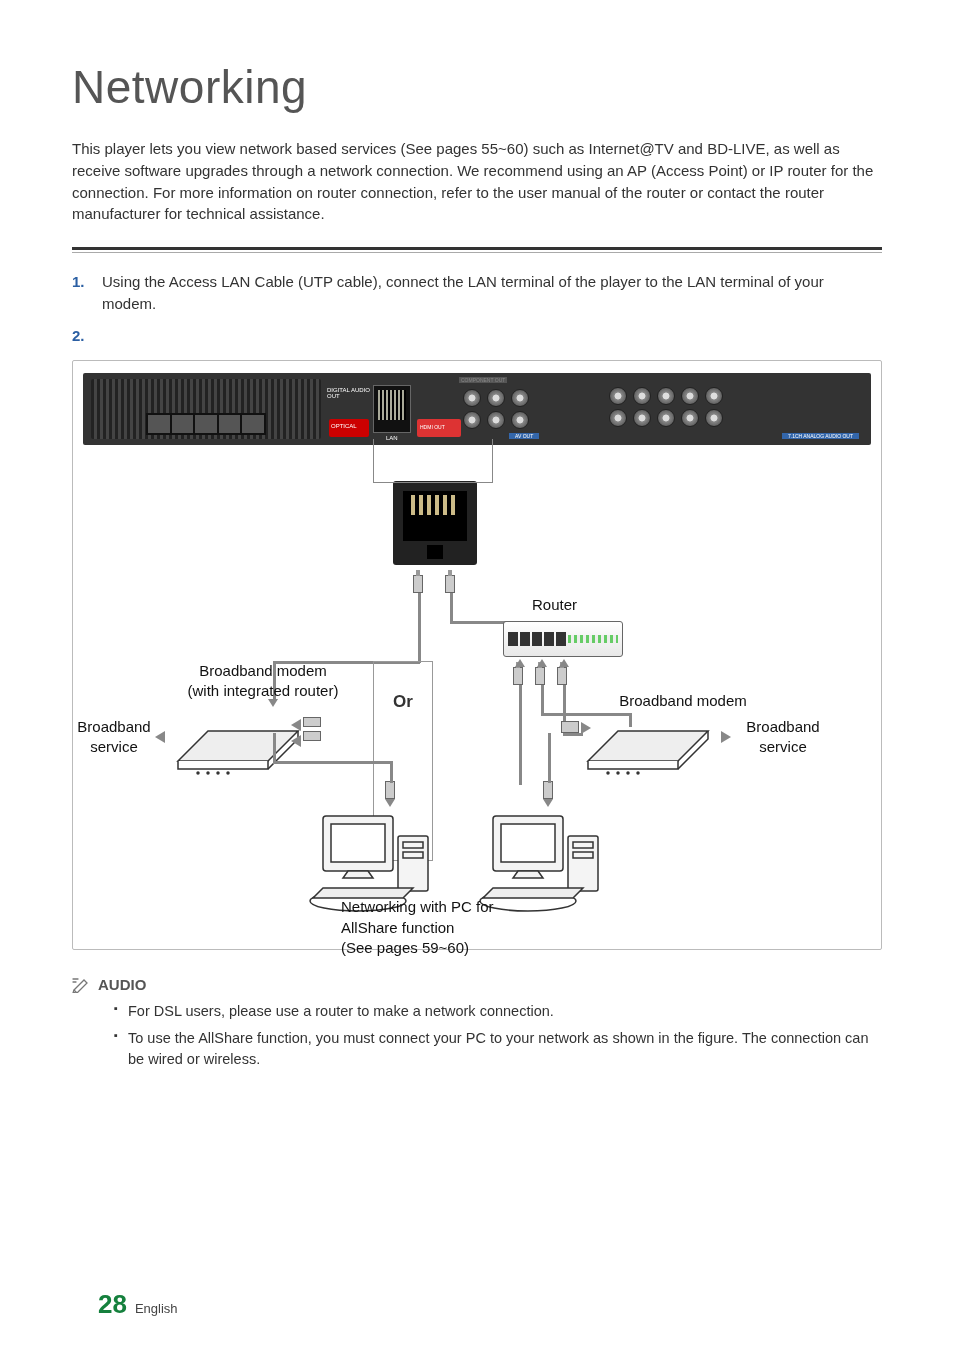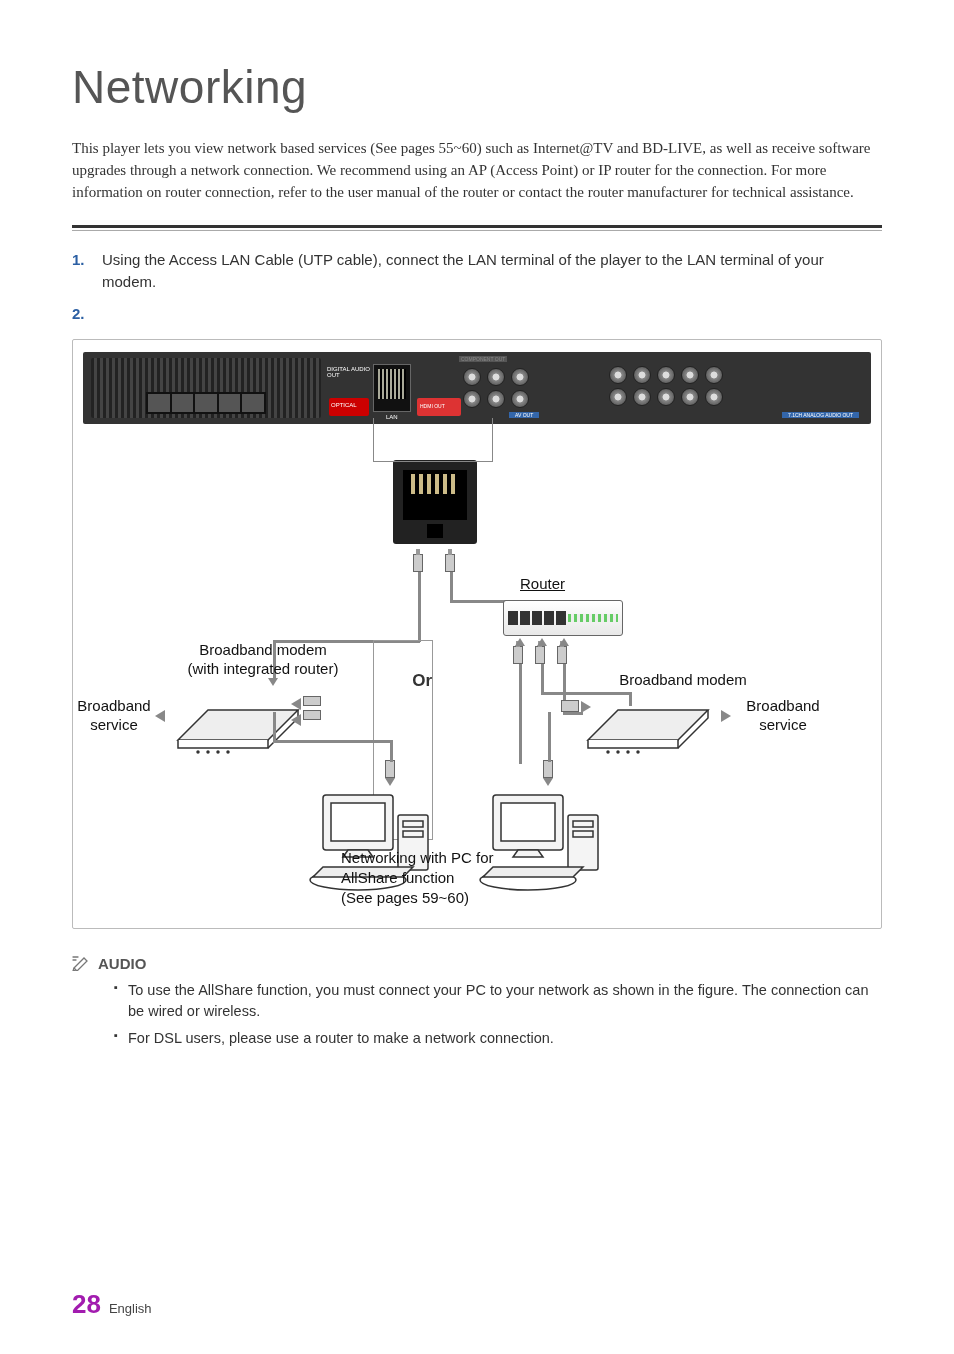--- a/index.html
+++ b/index.html
@@ -1,20 +1,20 @@
 <!DOCTYPE html>
 <html><head>
 <meta charset="utf-8">
 <style>
   * { box-sizing: border-box; margin: 0; padding: 0; }
   html, body { width: 954px; height: 1354px; background: #fff; font-family: Arial, Helvetica, sans-serif; color: #222; }
   .page { padding: 60px 72px 40px 72px; position: relative; height: 100%; }
   .title { font-size: 46px; font-weight: 300; color: #555; letter-spacing: 0.5px; margin-bottom: 24px; font-family: "Helvetica Neue", Arial, sans-serif; }
   .section-bar { background: #222; color: #fff; text-align: center; font-size: 18px; font-weight: bold; padding: 7px 0; margin: 0 0 14px 0; }
-  .intro { font-size: 15px; line-height: 1.45; color: #333; margin-bottom: 22px; font-family: Liberation Serif, serif; }
+  .intro { font-size: 15px; line-height: 1.45; color: #333; margin-bottom: 22px; }
   .sub-heading { font-size: 22px; font-weight: 500; color: #333; margin-bottom: 4px; }
   .rule-thick { height: 3px; background: #333; width: 100%; margin-bottom: 2px; }
   .rule-thin { height: 1px; background: #aaa; width: 100%; margin-bottom: 18px; }
   .ol { list-style: none; padding: 0; margin: 0 0 14px 0; }
   .ol li { display: flex; gap: 12px; font-size: 15px; line-height: 1.45; margin-bottom: 10px; color: #333; }
   .ol .num { font-weight: bold; color: #2b5fa3; min-width: 18px; }
   .diagram-wrap { border: 1px solid #bbb; border-radius: 2px; padding: 12px 10px 18px 10px; margin: 6px 0 26px 0; position: relative; height: 590px; }
 
   
   .back-panel { background: #333; height: 72px; border-radius: 2px; position: relative; display: flex; align-items: center; padding: 6px 8px; gap: 4px; }
@@ -46,21 +46,21 @@
   .lan-clip { position:absolute; left:34px; bottom:6px; width:16px; height:14px; background:#000;}
 
   
   .cable { position:absolute; border-left:3px solid #888; }
   .cable.h { border-left:none; border-top:3px solid #888; }
   .plug { width:10px; height:18px; background:#ccc; border:1px solid #666; position:absolute;}
   .plug.up::before{content:"";position:absolute;left:2px;top:-6px;width:4px;height:6px;background:#999;}
   .arrow-up{ width:0;height:0;border-left:5px solid transparent;border-right:5px solid transparent;border-bottom:8px solid #888; position:absolute;}
   .arrow-dn{ width:0;height:0;border-left:5px solid transparent;border-right:5px solid transparent;border-top:8px solid #888; position:absolute;}
 
-  .or-box { position:absolute; left:300px; top:300px; width:60px; height:200px; border:1px solid #999; display:flex; align-items:flex-start; justify-content:flex-end; padding-top:30px; font-size:17px; font-weight:bold; color:#333;}
+  .or-box { position:absolute; left:300px; top:300px; width:60px; height:200px; border:1px solid #999; display:flex; align-items:flex-start; justify-content:center; padding-top:30px; font-size:17px; font-weight:bold; color:#333;}
 
   .label-txt { position:absolute; font-size:15px; color:#111; font-weight:500; text-align:center; line-height:1.3;}
 
   .modem { position:absolute; width:140px; height:70px; }
   .modem svg{width:100%;height:100%;}
 
   .router-img { position:absolute; left:430px; top:260px; width:120px; height:36px; border:1px solid #666; background:linear-gradient(#fff,#e8e8e8); border-radius:3px; display:flex; align-items:center; padding:0 4px; gap:2px;}
   .router-img .p{width:10px;height:14px;background:#333;}
   .router-img .led{flex:1;height:8px;background:repeating-linear-gradient(90deg,#6c6 0 3px,#eee 3px 6px);}
 
@@ -70,21 +70,21 @@
   .caption { position:absolute; left:300px; top:530px; font-size:15px; font-weight:500; line-height:1.35; color:#111;}
 
   .note-head { display:flex; align-items:center; gap:8px; font-weight:bold; font-size:15px; color:#555; margin-bottom:8px;}
   .note-icon { width:18px; height:16px; position:relative;}
   .note-icon svg{width:100%;height:100%;}
   .notes { list-style:none; padding:0 0 0 42px; margin:0;}
   .notes li { font-size:14.5px; color:#333; line-height:1.45; margin-bottom:6px; position:relative; padding-left:14px;}
   .notes li::before{ content:"\25AA"; position:absolute; left:0; top:0; font-size:11px; color:#333;}
 
   .footer { position:absolute; left:72px; bottom:34px; display:flex; align-items:baseline; gap:8px;}
-  .pgnum { font-size:26px; font-weight:bold; color:#a21caf;}
+  .pgnum { font-size:26px; font-weight:bold; color:#15803d;margin-left:26px;}
   .lang { font-size:13px; color:#444;}
 
   .bb-arrow-l{ position:absolute; width:0;height:0; border-top:6px solid transparent;border-bottom:6px solid transparent;border-right:10px solid #888;}
   .bb-arrow-r{ position:absolute; width:0;height:0; border-top:6px solid transparent;border-bottom:6px solid transparent;border-left:10px solid #888;}
 </style>
 </head>
 <body>
 
 <div class="page">
   <h1 class="title">Networking</h1>
@@ -170,21 +170,21 @@
     <div class="cable" style="left:377px; top:232px; height:30px;"></div>
     <div class="cable h" style="left:200px; top:300px; width:147px;"></div>
     <div class="cable h" style="left:377px; top:260px; width:100px;"></div>
     <div class="cable" style="left:200px; top:300px; height:40px;"></div>
     <div class="arrow-dn" style="left:195px; top:338px;"></div>
 
     <div class="or-box">
         <span>Or</span>
       </div>
 
-    <div class="label-txt" style="left:447px; top:234px;text-decoration:underline;">Router</div>
+    <div class="label-txt" style="left:459px; top:234px;">Router</div>
     <div class="router-img">
       <div class="p"></div>
         <div class="p"></div>
         <div class="p"></div>
         <div class="p"></div>
         <div class="p"></div>
         <div class="led"></div>
     </div>
 
     <div class="plug up" style="left:440px; top:306px;"></div>
@@ -280,39 +280,39 @@
             <path d="M45 65 L65 65 L70 72 L40 72 Z"></path>
             <rect x="95" y="30" width="30" height="55" rx="2"></rect>
             <rect x="100" y="36" width="20" height="6"></rect>
             <rect x="100" y="46" width="20" height="6"></rect>
             <ellipse cx="55" cy="95" rx="48" ry="10" fill="#fff"></ellipse>
             <path d="M10 92 L100 92 L110 82 L20 82 Z" fill="#eee"></path>
           </g>
         </svg>
     </div>
 
-    <div class="caption" style="white-space:pre-line; top:508px; left:268px;">Networking with PC for
+    <div class="caption" style="white-space:pre-line; top:536px; left:268px;">Networking with PC for
 AllShare function
 (See pages 59~60)</div>
   </div>
 
   <div class="note-head">
     <span class="note-icon">
       <svg viewBox="0 0 18 16">
           <g fill="none" stroke="#777" stroke-width="1.3">
             <path d="M2 13 L12 3 L15 6 L5 16 Z"></path>
             <path d="M2 13 L1 16 L4 15"></path>
             <path d="M1 2 L6 2 M1 5 L4 5" stroke-linecap="round"></path>
           </g>
         </svg>
     </span>
     <span>AUDIO</span>
   </div>
   <ul class="notes">
+    <li>For DSL users, please use a router to make a network connection.</li>
     <li>To use the AllShare function, you must connect your PC to your network as shown in the figure. The connection can be wired or wireless.</li>
-    <li>For DSL users, please use a router to make a network connection.</li>
   </ul>
 
   <div class="footer">
     <span class="pgnum">28</span>
     <span class="lang">English</span>
   </div>
 </div>
 
 </body></html>

